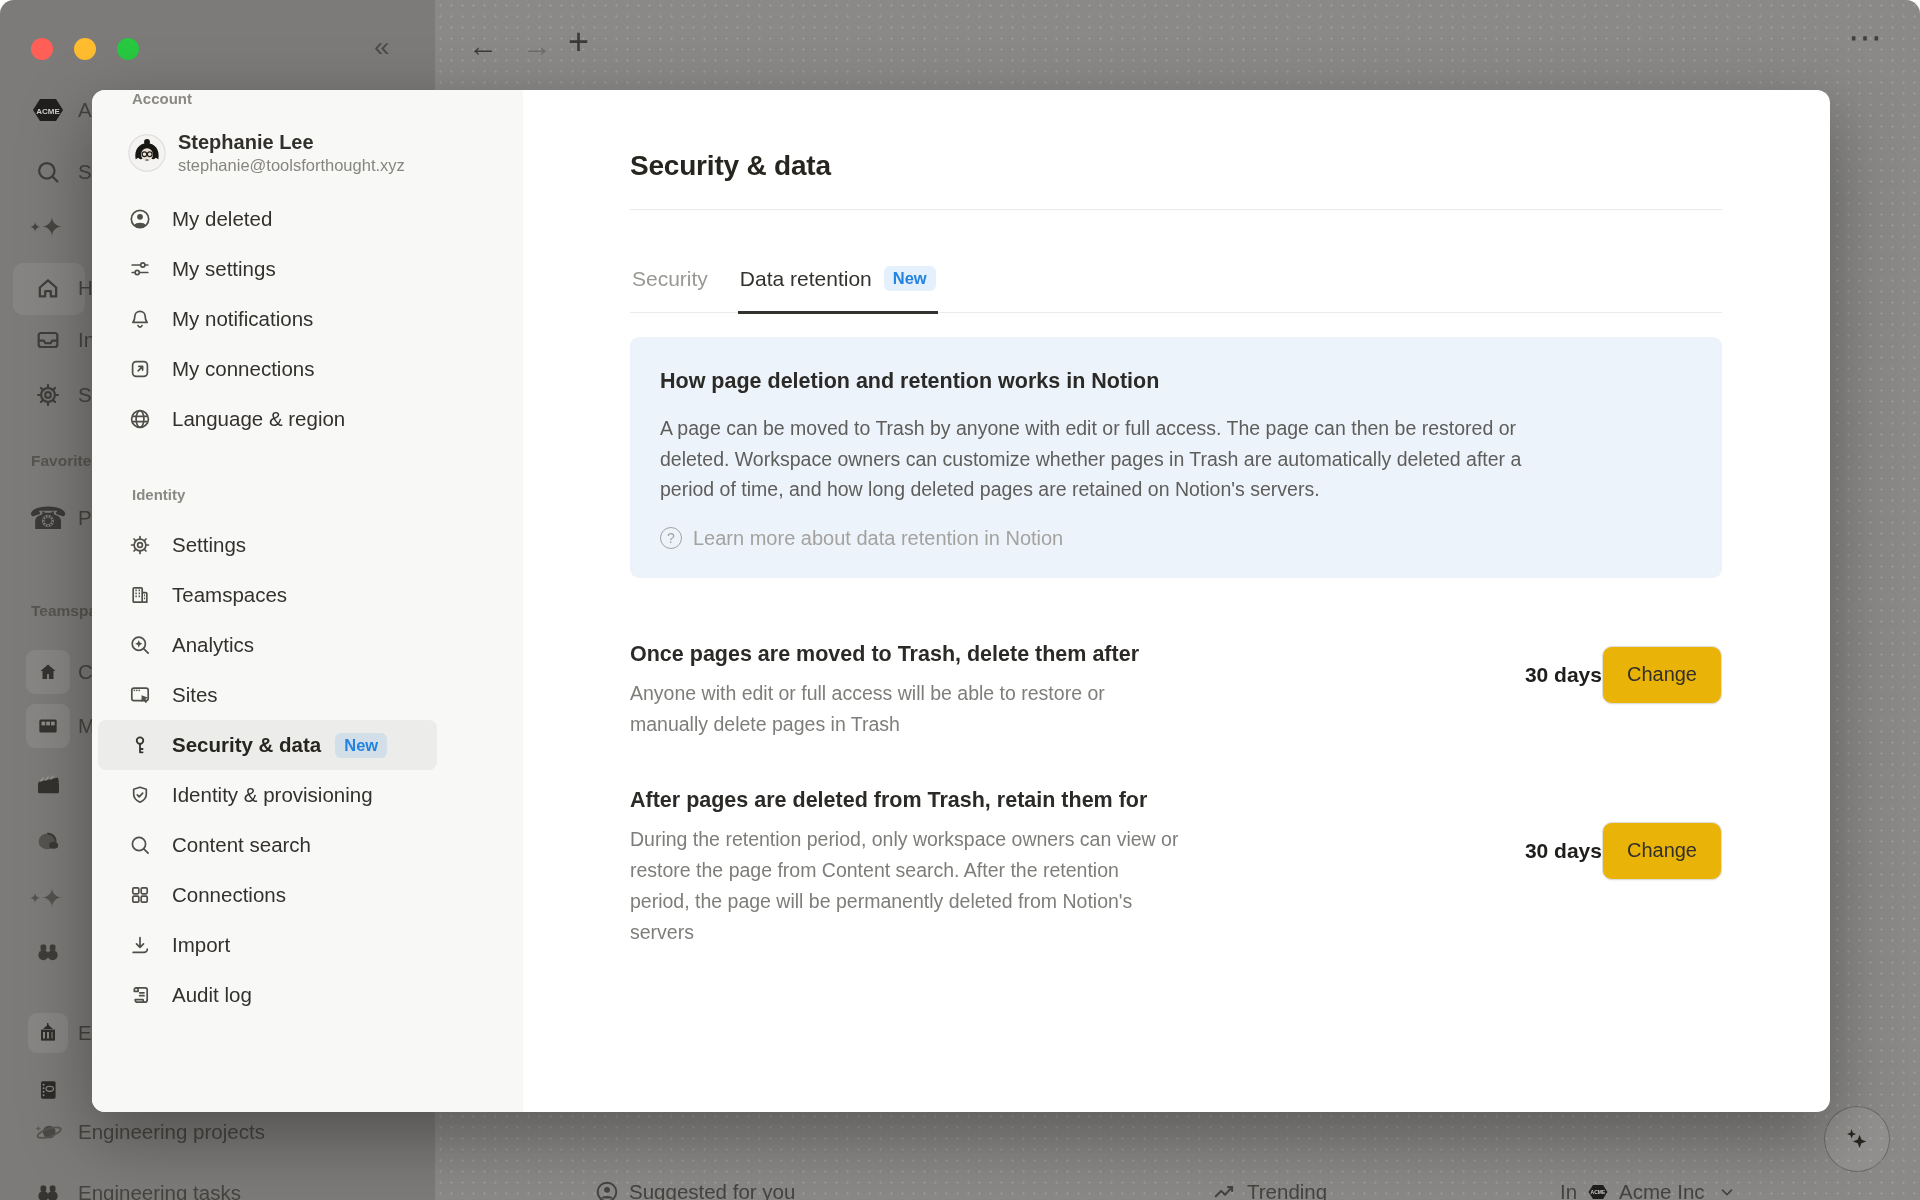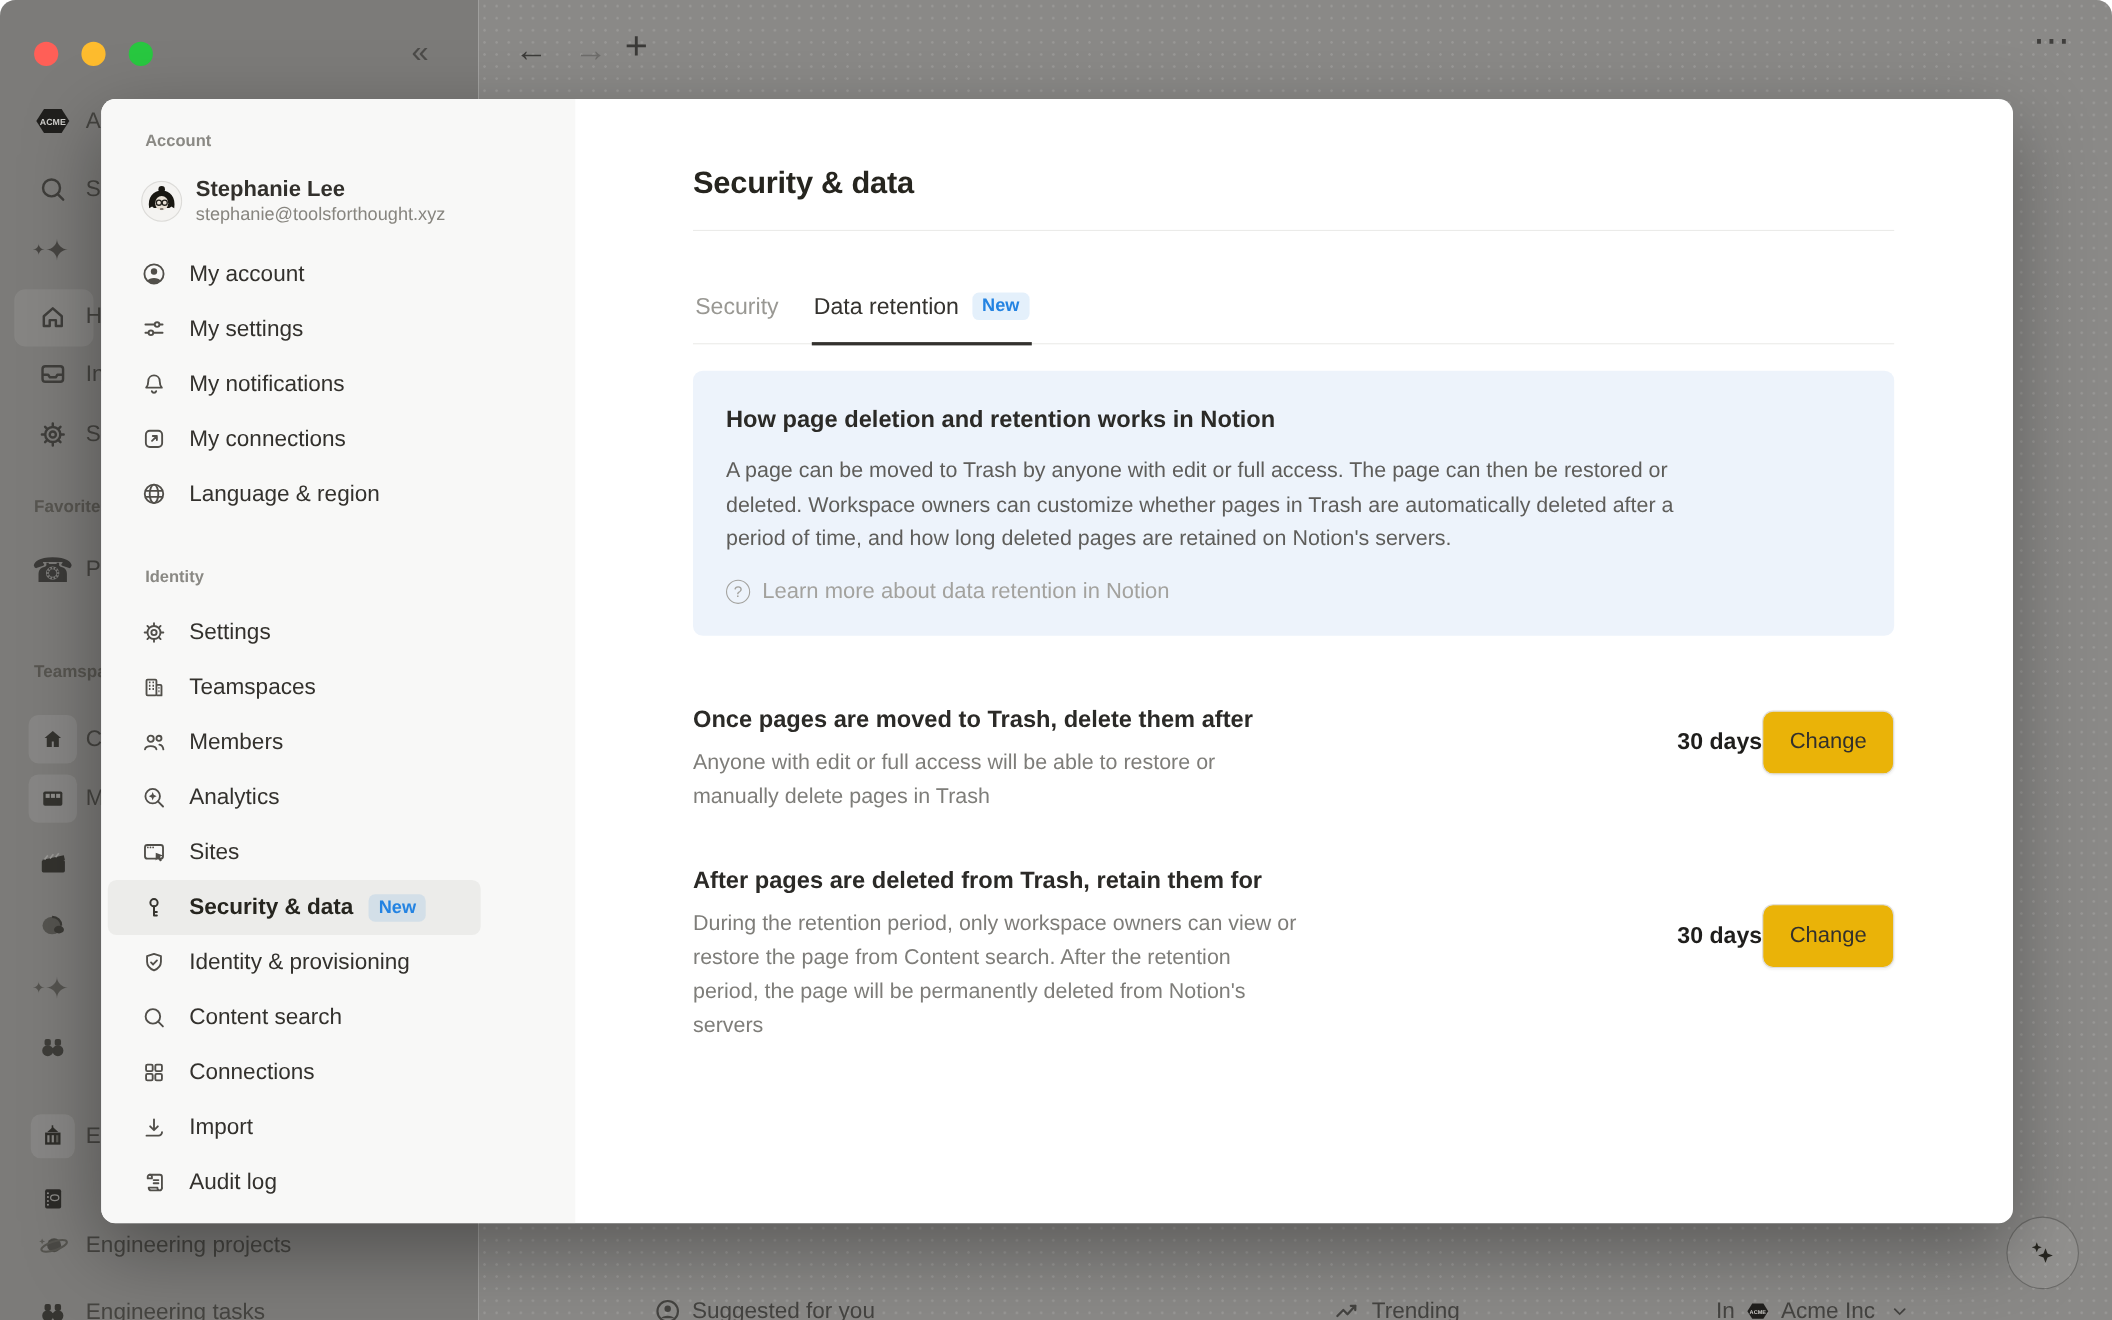--- a/index.html
+++ b/index.html
@@ -38,21 +38,21 @@
   
   .footrow{position:absolute;top:1172px;height:40px;display:flex;align-items:center;gap:9px;
      color:#444340;font-size:20.5px;white-space:nowrap;}
   
   .fab{position:absolute;left:1824px;top:1106px;width:66px;height:66px;border-radius:50%;
      background:rgba(255,255,255,.07);border:1.5px solid rgba(60,59,57,.45);
      display:flex;align-items:center;justify-content:center;}
   
   .modal{position:absolute;left:92px;top:90px;width:1738px;height:1022px;background:#fff;
      border-radius:13px;box-shadow:0 24px 70px rgba(0,0,0,.35);display:flex;overflow:hidden;}
-  .mnav{width:431px;background:#f8f8f7;padding-top:30px;flex:none;}
+  .mnav{width:431px;background:#f8f8f7;flex:none;}
   .sec-label{margin:0 0 14px 40px;height:20px;font-size:15px;font-weight:600;color:#8a8984;}
   .user{display:flex;align-items:center;height:58px;margin:10px 0 0 36px;}
   .user .avatar{width:38px;height:38px;flex:none;}
   .user .uinfo{margin-left:12px;}
   .uname{font-size:20px;font-weight:600;color:#32302c;line-height:25px;}
   .uemail{font-size:16.5px;color:#87857f;line-height:21px;}
   .mnav ul{list-style:none;margin:12px 86px 0 6px;padding:0;}
   .mnav ul.ws{margin-top:12px;}
   .mitem{height:50px;display:flex;align-items:center;padding-left:30px;border-radius:8px;
      font-size:20.5px;color:#33312d;cursor:default;}
@@ -341,21 +341,21 @@
       </div>
       <ul>
         <li class="mitem">
           <span class="nic">
                 <svg width="24" height="24" viewBox="0 0 24 24" fill="none" stroke="#514f4a" stroke-width="1.7">
                   <circle cx="12" cy="12" r="8.7"></circle>
                   <circle cx="12" cy="9.8" r="2.9" fill="#514f4a" stroke="none"></circle>
                   <path d="M6.1 18.3c1.5-3.3 10.3-3.3 11.8 0a8.7 8.7 0 0 1-11.8 0z" fill="#514f4a" stroke="none"></path>
                 </svg>
               </span>
-          <span class="mlabel">My account</span>
+          <span class="mlabel">My deleted</span>
         </li>
         <li class="mitem">
           <span class="nic">
                 <svg width="24" height="24" viewBox="0 0 24 24" fill="none" stroke="#514f4a" stroke-width="1.7" stroke-linecap="round">
                   <path d="M4.2 8h15.6M4.2 15.5h15.6"></path>
                   <circle cx="14.8" cy="8" r="2.1" fill="#f8f8f7"></circle>
                   <circle cx="9.2" cy="15.5" r="2.1" fill="#f8f8f7"></circle>
                 </svg>
               </span>
           <span class="mlabel">My settings</span>
@@ -404,31 +404,20 @@
         </li>
         <li class="mitem">
           <span class="nic">
                 <svg width="24" height="24" viewBox="0 0 24 24" fill="none" stroke="#514f4a" stroke-width="1.7" stroke-linejoin="round">
                   <rect x="5.2" y="4.8" width="9" height="14.4" rx="1"></rect>
                   <path d="M14.2 9.6h3.6a1 1 0 0 1 1 1v8.6h-4.6"></path>
                   <path d="M7.4 7.4h1.4M10.6 7.4H12M7.4 10.4h1.4M10.6 10.4H12M7.4 13.4h1.4M10.6 13.4H12M16 12.4h1M16 15.4h1"></path>
                 </svg>
               </span>
           <span class="mlabel">Teamspaces</span>
-        </li>
-        <li class="mitem">
-          <span class="nic">
-                <svg width="24" height="24" viewBox="0 0 24 24" fill="none" stroke="#514f4a" stroke-width="1.7" stroke-linecap="round">
-                  <circle cx="9" cy="8.6" r="2.8"></circle>
-                  <path d="M3.8 18.3c.6-4 9.8-4 10.4 0"></path>
-                  <circle cx="16.5" cy="8.2" r="2.3"></circle>
-                  <path d="M16.9 13.9c2 .3 3.3 1.7 3.6 4.4"></path>
-                </svg>
-              </span>
-          <span class="mlabel">Members</span>
         </li>
         <li class="mitem">
           <span class="nic">
                 <svg width="24" height="24" viewBox="0 0 24 24" fill="none" stroke="#514f4a" stroke-width="1.7" stroke-linecap="round">
                   <circle cx="10.8" cy="10.8" r="6.6"></circle>
                   <path d="M15.6 15.6l4.6 4.6"></path>
                   <path d="M10.8 6.9l1 2.6 2.6 1.3-2.6 1.3-1 2.6-1-2.6-2.6-1.3 2.6-1.3z" fill="#514f4a" stroke="none"></path>
                 </svg>
               </span>
           <span class="mlabel">Analytics</span>

